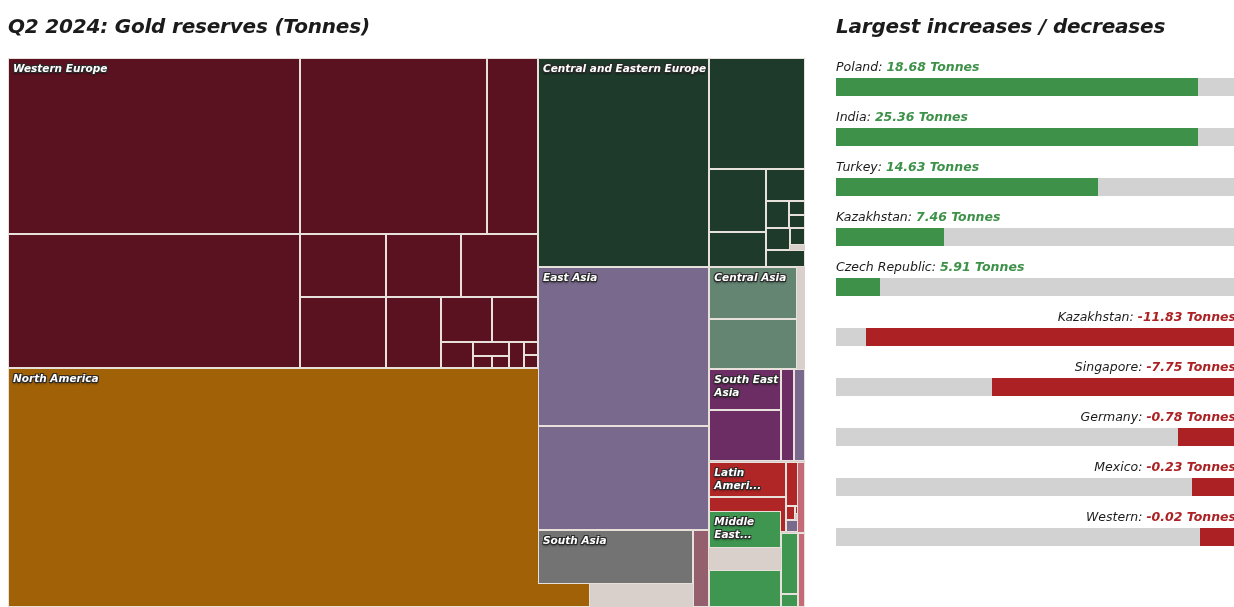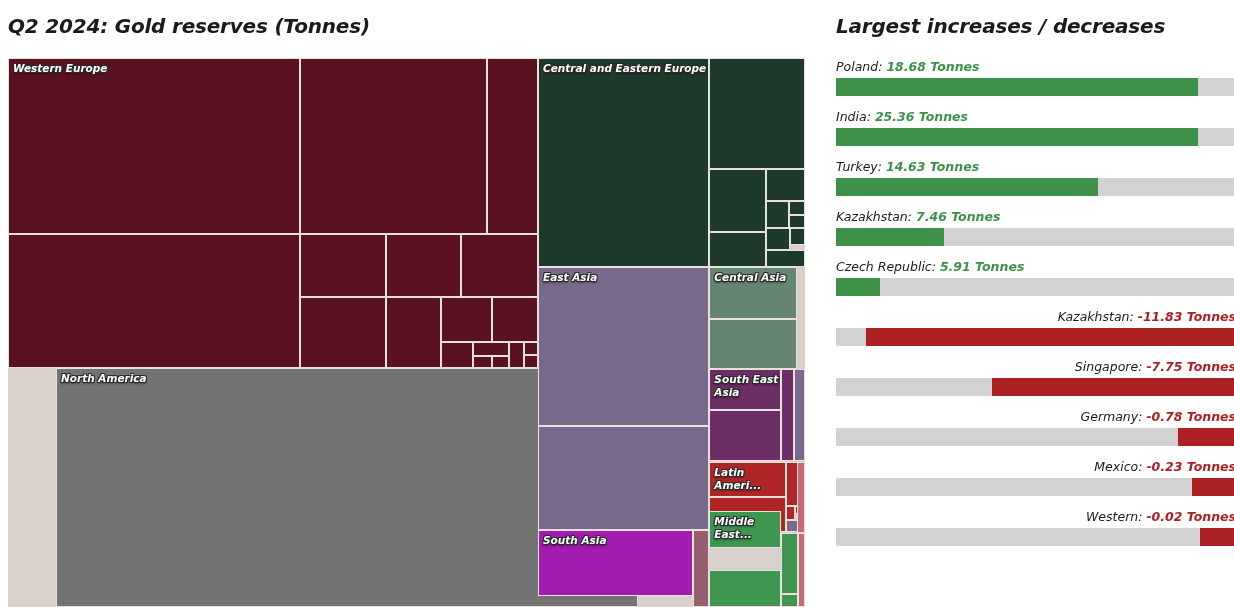--- a/index.html
+++ b/index.html
@@ -154,21 +154,21 @@
         <div class="tile" style="left: 452.696px; top: 175.68px; width: 77.309px; height: 63.135px; background: rgb(90, 18, 32);"></div>
         <div class="tile" style="left: 432.771px; top: 238.815px; width: 51.008px; height: 45.018px; background: rgb(90, 18, 32);"></div>
         <div class="tile" style="left: 483.779px; top: 238.815px; width: 46.226px; height: 45.018px; background: rgb(90, 18, 32);"></div>
         <div class="tile" style="left: 432.771px; top: 283.833px; width: 32.677px; height: 26.352px; background: rgb(90, 18, 32);"></div>
         <div class="tile" style="left: 465.448px; top: 283.833px; width: 35.068px; height: 14.274px; background: rgb(90, 18, 32);"></div>
         <div class="tile" style="left: 465.448px; top: 298.107px; width: 18.331px; height: 12.078px; background: rgb(90, 18, 32);"></div>
         <div class="tile" style="left: 483.779px; top: 298.107px; width: 16.737px; height: 12.078px; background: rgb(90, 18, 32);"></div>
         <div class="tile" style="left: 500.516px; top: 283.833px; width: 15.143px; height: 26.352px; background: rgb(90, 18, 32);"></div>
         <div class="tile" style="left: 515.659px; top: 283.833px; width: 14.346px; height: 13.176px; background: rgb(90, 18, 32);"></div>
         <div class="tile" style="left: 515.659px; top: 297.009px; width: 14.346px; height: 13.176px; background: rgb(90, 18, 32);"></div>
-        <div class="tile" style="left: 0px; top: 310.185px; width: 582px; height: 238.815px; background: #737373; margin-left: 48px;">
+        <div class="tile" style="left: 0px; top: 310.185px; width: 582px; height: 238.815px; background: #a16207;">
           <span class="tile-label">North America</span>
         </div>
         <div class="tile" style="left: 530.005px; top: 0px; width: 170.558px; height: 208.62px; background: rgb(30, 58, 42);">
           <span class="tile-label">Central and Eastern Europe</span>
         </div>
         <div class="tile" style="left: 700.563px; top: 0px; width: 96.437px; height: 111.447px; background: rgb(30, 58, 42);"></div>
         <div class="tile" style="left: 700.563px; top: 111.447px; width: 57.384px; height: 62.586px; background: rgb(30, 58, 42);"></div>
         <div class="tile" style="left: 700.563px; top: 174.033px; width: 57.384px; height: 34.587px; background: rgb(30, 58, 42);"></div>
         <div class="tile" style="left: 757.947px; top: 111.447px; width: 39.053px; height: 31.293px; background: rgb(30, 58, 42);"></div>
         <div class="tile" style="left: 757.947px; top: 142.74px; width: 23.113px; height: 27.45px; background: rgb(30, 58, 42);"></div>
@@ -201,21 +201,21 @@
         <div class="tile" style="left: 787.436px; top: 447.984px; width: 4.782px; height: 7.686px; background: rgb(176, 38, 38);"></div>
         <div class="tile" style="left: 792.218px; top: 447.984px; width: 4.782px; height: 7.686px; background: rgb(176, 38, 38);"></div>
         <div class="tile" style="left: 777.872px; top: 461.709px; width: 19.128px; height: 12.627px; background: rgb(121, 105, 140);"></div>
         <div class="tile" style="left: 701.36px; top: 453px; width: 71.73px; height: 37.332px; background: rgb(62, 150, 80);">
           <span class="tile-label">Middle East...</span>
         </div>
         <div class="tile" style="left: 701.36px; top: 512.217px; width: 71.73px; height: 36.783px; background: rgb(62, 150, 80);"></div>
         <div class="tile" style="left: 773.09px; top: 474.885px; width: 16.737px; height: 61.488px; background: rgb(62, 150, 80);"></div>
         <div class="tile" style="left: 773.09px; top: 536.373px; width: 16.737px; height: 12.627px; background: rgb(62, 150, 80);"></div>
         <div class="tile" style="left: 789.827px; top: 474.885px; width: 7.173px; height: 74.115px; background: rgb(197, 107, 119);"></div>
-        <div class="tile" style="left: 530.005px; top: 472.14px; width: 155.415px; height: 66px; background: #a21caf;">
+        <div class="tile" style="left: 530.005px; top: 472.14px; width: 155.415px; height: 54px; background: #737373;">
           <span class="tile-label">South Asia</span>
         </div>
         <div class="tile" style="left: 685.42px; top: 472.14px; width: 15.94px; height: 76.86px; background: rgb(149, 96, 110);"></div>
         <div class="tile" style="left: 789.03px; top: 404.064px; width: 7.97px; height: 70.821px; background: rgb(197, 107, 119);"></div>
       </div>
   </div>
 
   <div id="changes-panel">
 
     <div id="changes-title">Largest increases / decreases</div>

